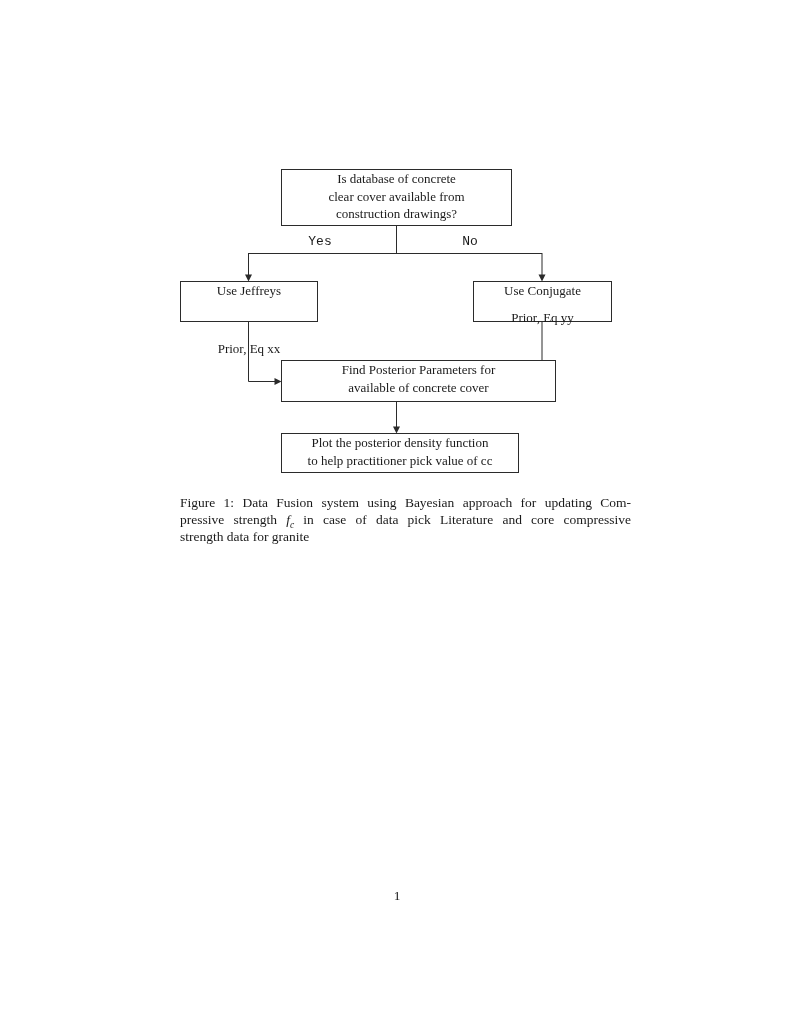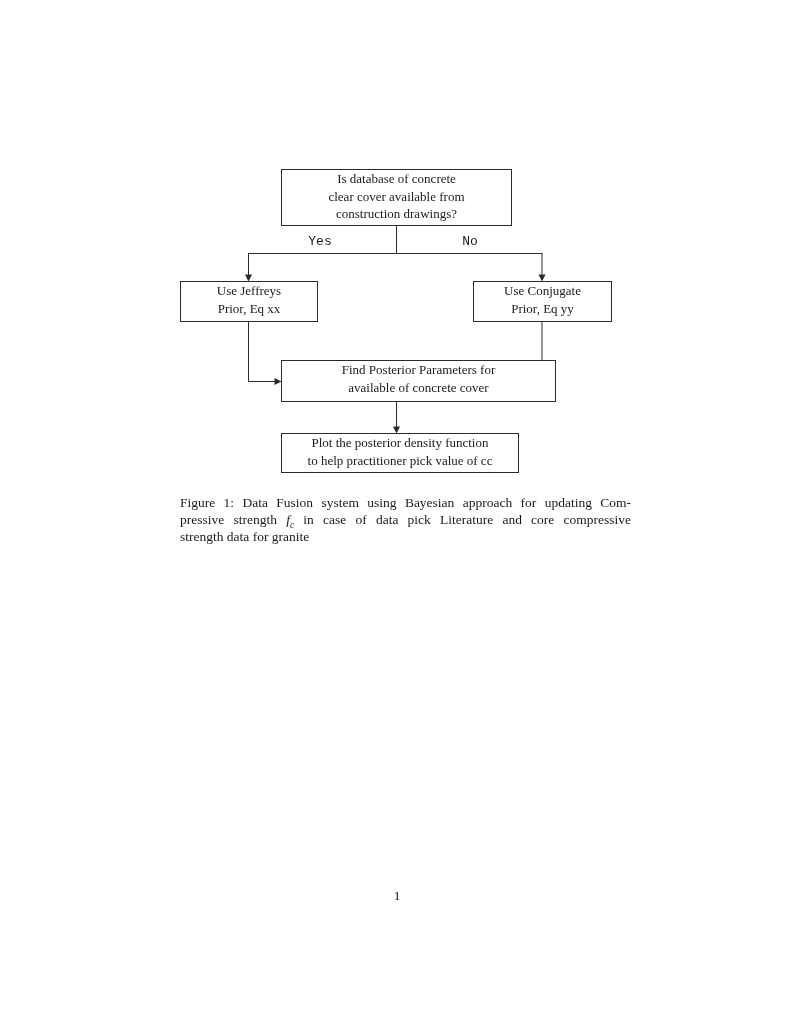--- a/index.html
+++ b/index.html
@@ -38,22 +38,22 @@
     align-items: center;
     justify-content: flex-start;
     text-align: center;
     font-size: 13px;
     line-height: 17.5px;
   }
   .fc-box .line {
     white-space: nowrap;
   }
   .box-decision  { left: 281px; top: 169px; width: 231px; height: 57px; }
-  .box-jeffreys  { left: 180px; top: 281px; width: 138px; height: 41px; }
-  .box-conjugate { left: 473px; top: 281px; width: 139px; height: 41px; }
+  .box-jeffreys  { left: 180px; top: 281px; width: 138px; height: 41px; gap: 40px; }
+  .box-conjugate { left: 473px; top: 281px; width: 139px; height: 41px; gap: 9px; }
   .box-posterior { left: 281px; top: 360px; width: 275px; height: 42px; }
   .box-plot      { left: 281px; top: 433px; width: 238px; height: 40px; }
   .edge-label {
     position: absolute;
     top: 233px;
     transform: translateX(-50%);
     font-size: 13px;
     line-height: 17px;
     white-space: nowrap;
     font-family: Liberation Mono, monospace;

